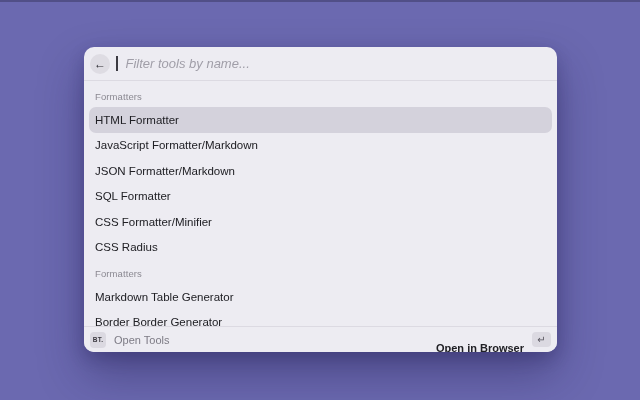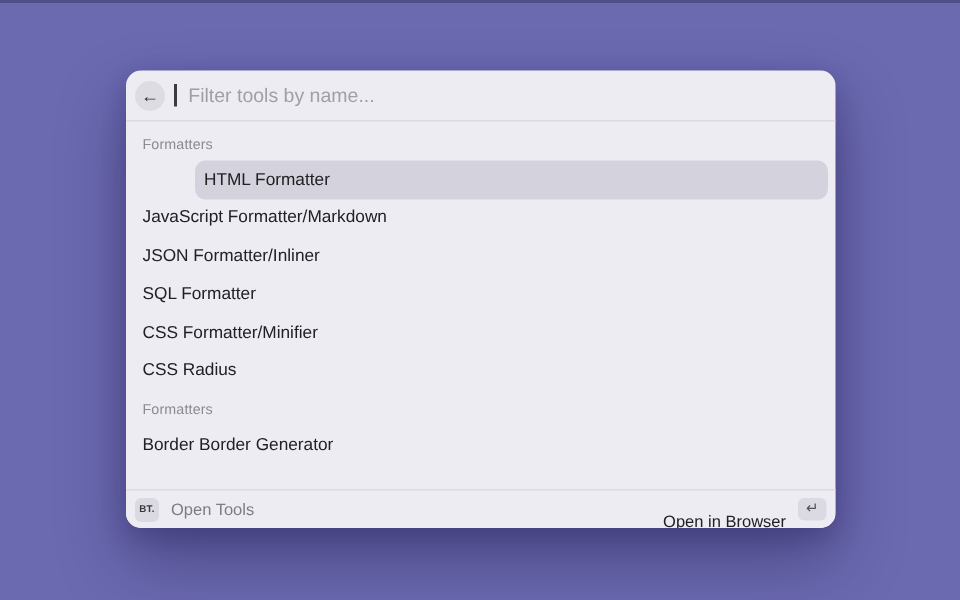--- a/index.html
+++ b/index.html
@@ -42,53 +42,53 @@
     flex:0 0 20px;
   }
   .back-btn span{font-size:12px;line-height:1;color:#2a2930;}
   .caret{
     width:1.5px;height:15px;background:#3c3b42;
     margin-left:6px;flex:0 0 auto;
   }
   .search-input{
     flex:1;border:none;outline:none;background:transparent;
     font-family:inherit;font-size:13px;color:var(--text-primary);
-    padding:0 0 0 8px;height:100%;
+    padding:0 0 0 8px;height:100%;font-style:italic;
   }
   .search-input::placeholder{color:var(--placeholder);opacity:1;}
   
   .list{flex:1 1 auto;overflow:hidden;padding:2px 5px 0;}
   .section-label{
     font-size:9.5px;color:var(--text-muted);
     padding:8px 6px 5px;letter-spacing:.1px;
   }
   .item{
     height:25.5px;display:flex;align-items:center;
     padding:0 6px;border-radius:7px;cursor:pointer;
   }
-  .item.selected{background:var(--selected-row);margin-left:41px;}
+  .item.selected{background:var(--selected-row);}
   .item span{font-size:11.5px;color:var(--text-primary);white-space:nowrap;}
   
   .footer{
     flex:0 0 26px;height:26px;
     border-top:1px solid var(--divider);
     display:flex;align-items:center;
     padding:0 6px 0 6px;
     background:var(--panel);
   }
   .app-badge{
     min-width:16px;height:16px;border-radius:4px;
     background:var(--chip);
     display:flex;align-items:center;justify-content:center;
     font-size:6.5px;font-weight:bold;color:#3a383f;
     padding:0 2px;letter-spacing:.2px;
   }
   .app-label{font-size:11px;color:#7d7b85;margin-left:8px;}
   .footer-spacer{flex:1;}
-  .action-label{font-size:11px;font-weight:400;color:var(--text-primary);margin-top:16px;}
+  .action-label{font-size:11px;font-weight:700;color:var(--text-primary);margin-top:16px;}
   .key-chip{
     width:19px;height:15px;border-radius:4px;
     background:var(--chip);margin-left:8px;
     display:flex;align-items:center;justify-content:center;
     font-size:10px;color:#55535c;line-height:1;
     border:none;cursor:pointer;
   }
 </style>
 </head>
 <body>
@@ -107,34 +107,37 @@
 
     <div class="section-label">Formatters</div>
 
     <div class="item selected">
       <span>HTML Formatter</span>
     </div>
     <div class="item">
       <span>JavaScript Formatter/Markdown</span>
     </div>
     <div class="item">
-      <span>JSON Formatter/Inliner</span>
+      <span>JSON Formatter/Markdown</span>
     </div>
     <div class="item">
       <span>SQL Formatter</span>
     </div>
     <div class="item">
       <span>CSS Formatter/Minifier</span>
     </div>
     <div class="item">
       <span>CSS Radius</span>
     </div>
 
     <div class="section-label">Formatters</div>
 
+    <div class="item">
+      <span>Markdown Table Generator</span>
+    </div>
     <div class="item">
       <span>Border Border Generator</span>
     </div>
 
   </div>
 
   <div class="footer">
     <div class="app-badge">BT.</div>
     <div class="app-label">Open Tools</div>
     <div class="footer-spacer"></div>

